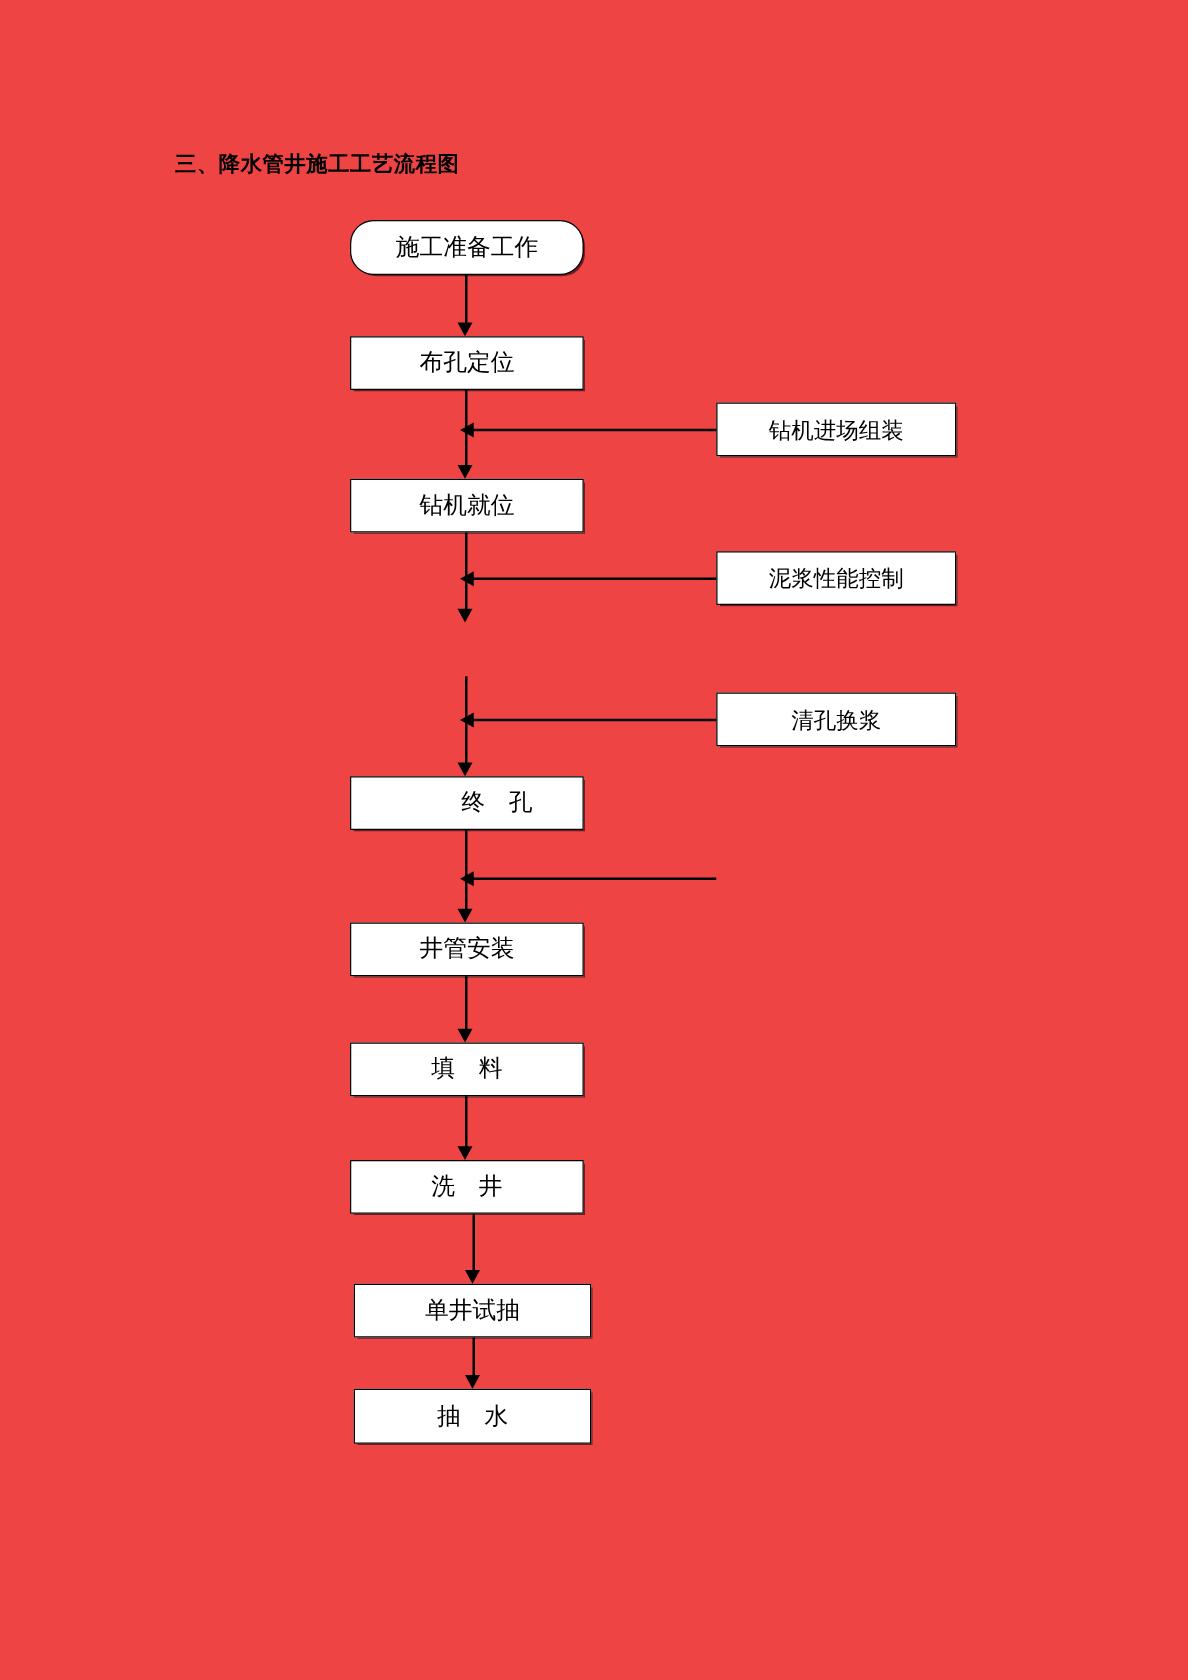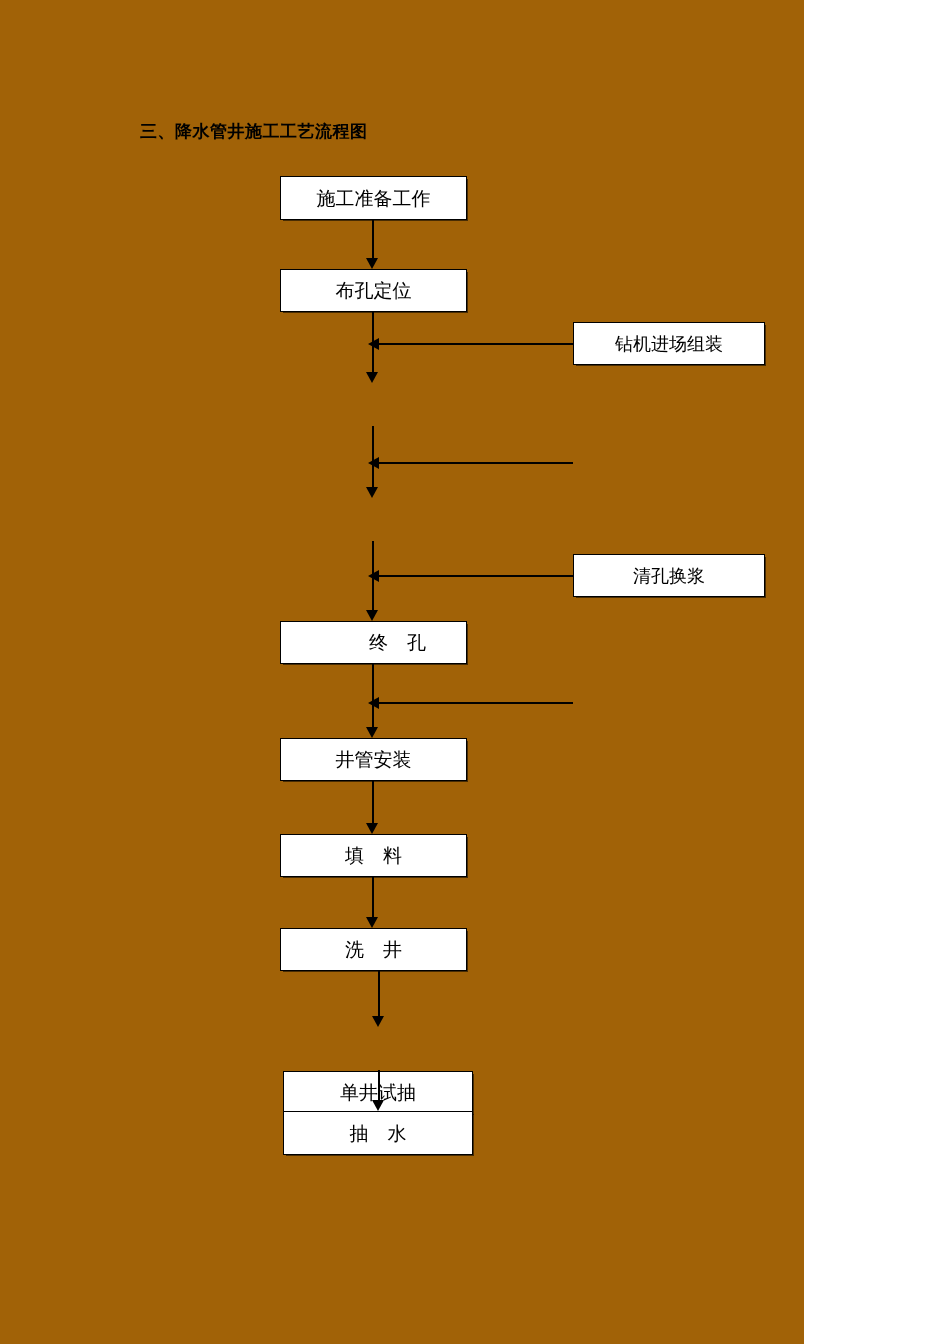--- a/index.html
+++ b/index.html
@@ -13,23 +13,23 @@
     position: relative;
     font-family: "Liberation Serif", "DejaVu Serif", serif;
     color: #000000;
     overflow: hidden;
   }
 
   #page {
     position: absolute;
     left: 0;
     top: 0;
-    width: 804px;
+    width: 950px;
     height: 1344px;
-    background: #a16207;
+    background: #ef4444;
     text-decoration: underline;
   }
 
   .doc-title {
     position: absolute;
     left: 140px;
     top: 120px;
     font-family: "Liberation Sans", "DejaVu Sans", sans-serif;
     font-weight: bold;
     font-size: 17px;
@@ -88,40 +88,42 @@
     border-right: 11px solid #000000;
   }
 </style>
 </head>
 <body>
 
 <div id="page">
 
   <div class="doc-title">三、降水管井施工工艺流程图</div>
 
-  <div class="node" style="left:280px; top:176px; width:187px; height:44px;">施工准备工作</div>
+  <div class="node" style="left:280px; top:176px; width:187px; height:44px;border-radius:19px;">施工准备工作</div>
 
   <div class="node" style="left:280px; top:269px; width:187px; height:43px;">布孔定位</div>
 
+  <div class="node" style="left:280px; top:383px; width:187px; height:43px;">钻机就位</div>
 
 
   <div class="node" style="left:280px; top:621px; width:187px; height:43px;padding-left:48px;">终　孔</div>
 
   <div class="node" style="left:280px; top:738px; width:187px; height:43px;">井管安装</div>
 
   <div class="node" style="left:280px; top:834px; width:187px; height:43px;text-align:right;">填　料</div>
 
   <div class="node" style="left:280px; top:928px; width:187px; height:43px;">洗　井</div>
 
-  <div class="node" style="left:283px; top:1027px; width:190px; height:43px;margin-top:44px;">单井试抽</div>
+  <div class="node" style="left:283px; top:1027px; width:190px; height:43px;">单井试抽</div>
 
   <div class="node" style="left:283px; top:1111px; width:190px; height:44px;text-align:center;">抽　水</div>
 
   <div class="node side" style="left:573px; top:322px; width:192px; height:43px;">钻机进场组装</div>
 
+  <div class="node side" style="left:573px; top:441px; width:192px; height:43px;">泥浆性能控制</div>
 
   <div class="node side" style="left:573px; top:554px; width:192px; height:43px;">清孔换浆</div>
 
 
   <div class="vline" style="left:372px; top:220px; height:40px;"></div>
   <div class="arrow-down" style="left:366px; top:258px;"></div>
 
   <div class="vline" style="left:372px; top:312px; height:62px;"></div>
   <div class="arrow-down" style="left:366px; top:372px;"></div>
 

